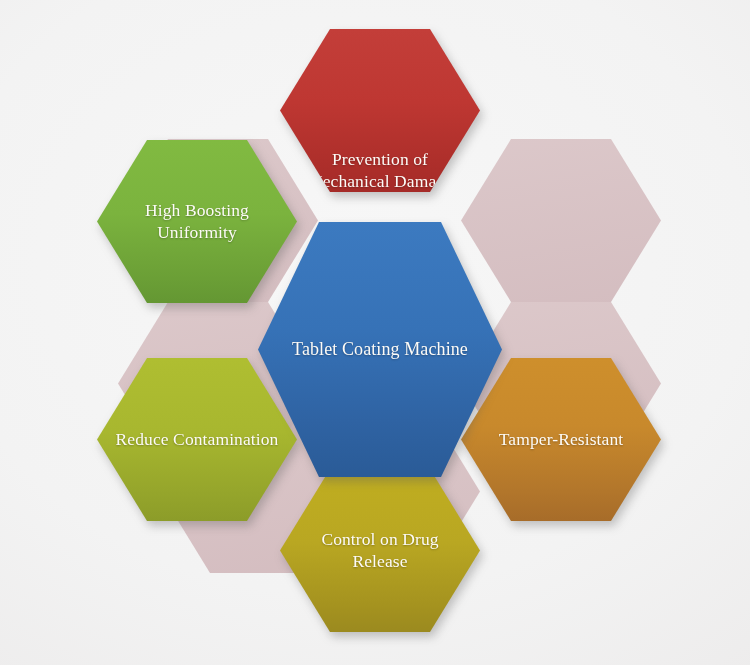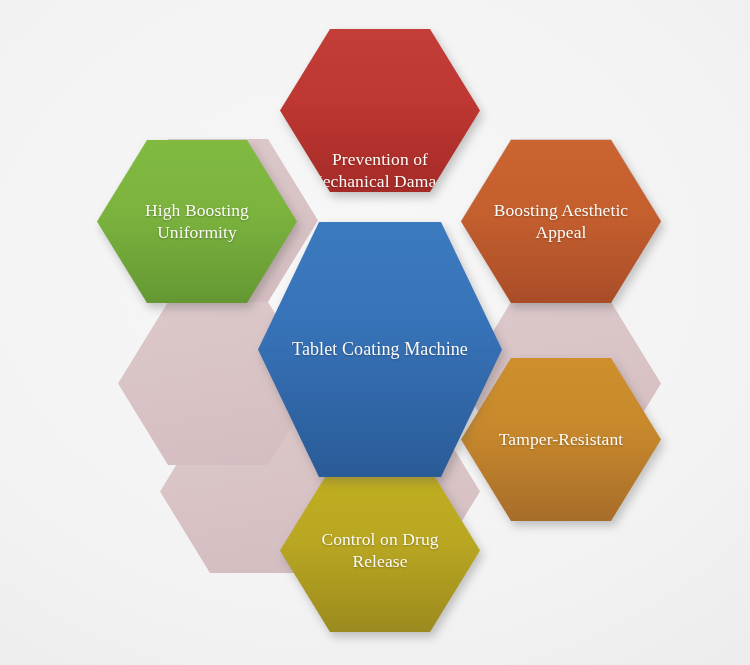--- a/index.html
+++ b/index.html
@@ -89,38 +89,38 @@
     <div class="hex-connector" style="left:160px; top:410px;"></div>
     <div class="hex-connector" style="left:118px; top:302px;"></div>
     <div class="hex-connector" style="left:118px; top:139px;"></div>
 
     <div class="hex-shadow sat" style="left:280px; top:29px;">
       <div class="hex-node fill-red">
         <span class="hex-label">Prevention of Mechanical Damage</span>
       </div>
     </div>
 
-    <div class="hex-shadow sat" style="left:461px; top:140px;">
-      <div class="hex-node fill-orange">
-        <span class="hex-label">Boosting Aesthetic Appeal</span>
-      </div>
-    </div>
 
     <div class="hex-shadow sat" style="left:461px; top:358px;">
       <div class="hex-node fill-amber">
         <span class="hex-label">Tamper-Resistant</span>
       </div>
     </div>
 
     <div class="hex-shadow sat" style="left:280px; top:469px;">
       <div class="hex-node fill-olive">
         <span class="hex-label">Control on Drug Release</span>
       </div>
     </div>
 
+    <div class="hex-shadow sat" style="left:97px; top:358px;">
+      <div class="hex-node fill-yellowgreen">
+        <span class="hex-label">Reduce Contamination</span>
+      </div>
+    </div>
 
     <div class="hex-shadow sat" style="left:97px; top:140px;">
       <div class="hex-node fill-green">
         <span class="hex-label">High Boosting Uniformity</span>
       </div>
     </div>
 
     <div class="hex-shadow ctr center-node" style="left:258px; top:222px;">
       <div class="hex-node fill-center">
         <span class="hex-label">Tablet Coating Machine</span>

